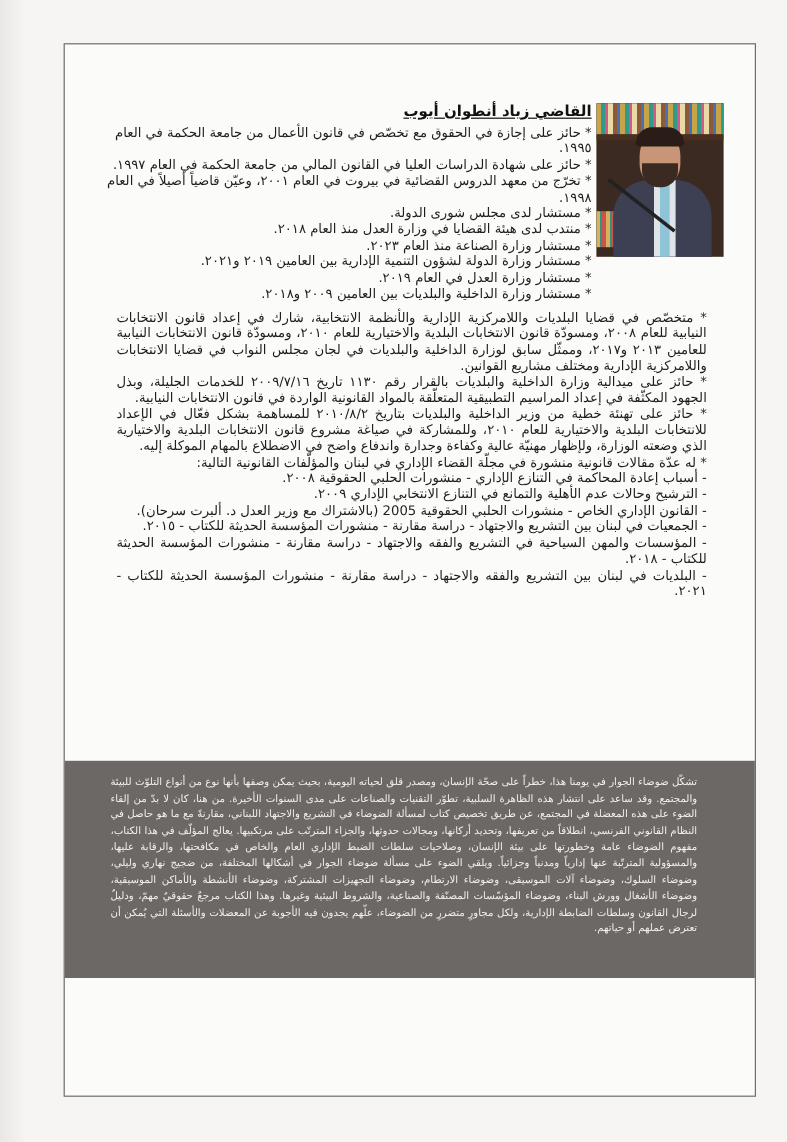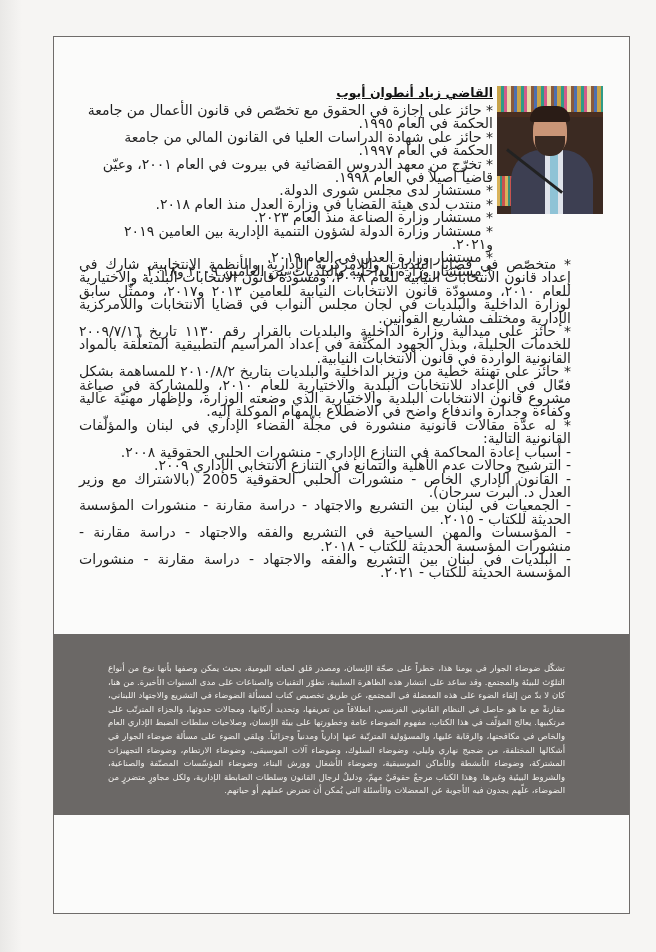--- a/index.html
+++ b/index.html
@@ -41,36 +41,36 @@
 
   .bio {
     position: absolute; right: 163px; top: 85px; width: 412px;
     direction: rtl; text-align: right; color: #1e1e1e;
   }
   .bio-title {
     font-family: "DejaVu Sans", sans-serif; font-weight: bold;
     font-size: 12.5px; margin: 0 0 4px 0; color: #111; text-decoration: underline;
   }
   .bio-item {
-    font-size: 14px; line-height: 13.4px; margin: 0; padding: 0;
+    font-size: 11px; line-height: 13.4px; margin: 0; padding: 0;
     letter-spacing: -0.15px;
   }
   .bio-item.just { text-align: justify; }
 
   .wide-block {
-    position: absolute; left: 79px; top: 258px; width: 492px;
+    position: absolute; left: 97px; top: 258px; width: 492px;
     direction: rtl; text-align: justify; color: #1e1e1e;
   }
 
   .dark-box {
     position: absolute; left: 54px; top: 634px; width: 575px; height: 181px;
     background: #6b6866; box-sizing: border-box; padding: 12px 48px 0 38px;
     direction: rtl; text-align: justify; color: #f1efec;
   }
-  .dark-text { font-size: 8.5px; line-height: 13.6px; margin: 16px; letter-spacing: -0.1px; }
+  .dark-text { font-size: 8.5px; line-height: 13.6px; margin: 0; letter-spacing: -0.1px; }
 </style>
 </head>
 <body>
 
 <div class="page-shade"></div>
 
 <div class="frame"></div>
 
 <div class="photo" title="portrait of Judge Ziad Antoine Ayoub speaking at a microphone in front of a bookshelf">
   <div class="shelf-top"></div>

